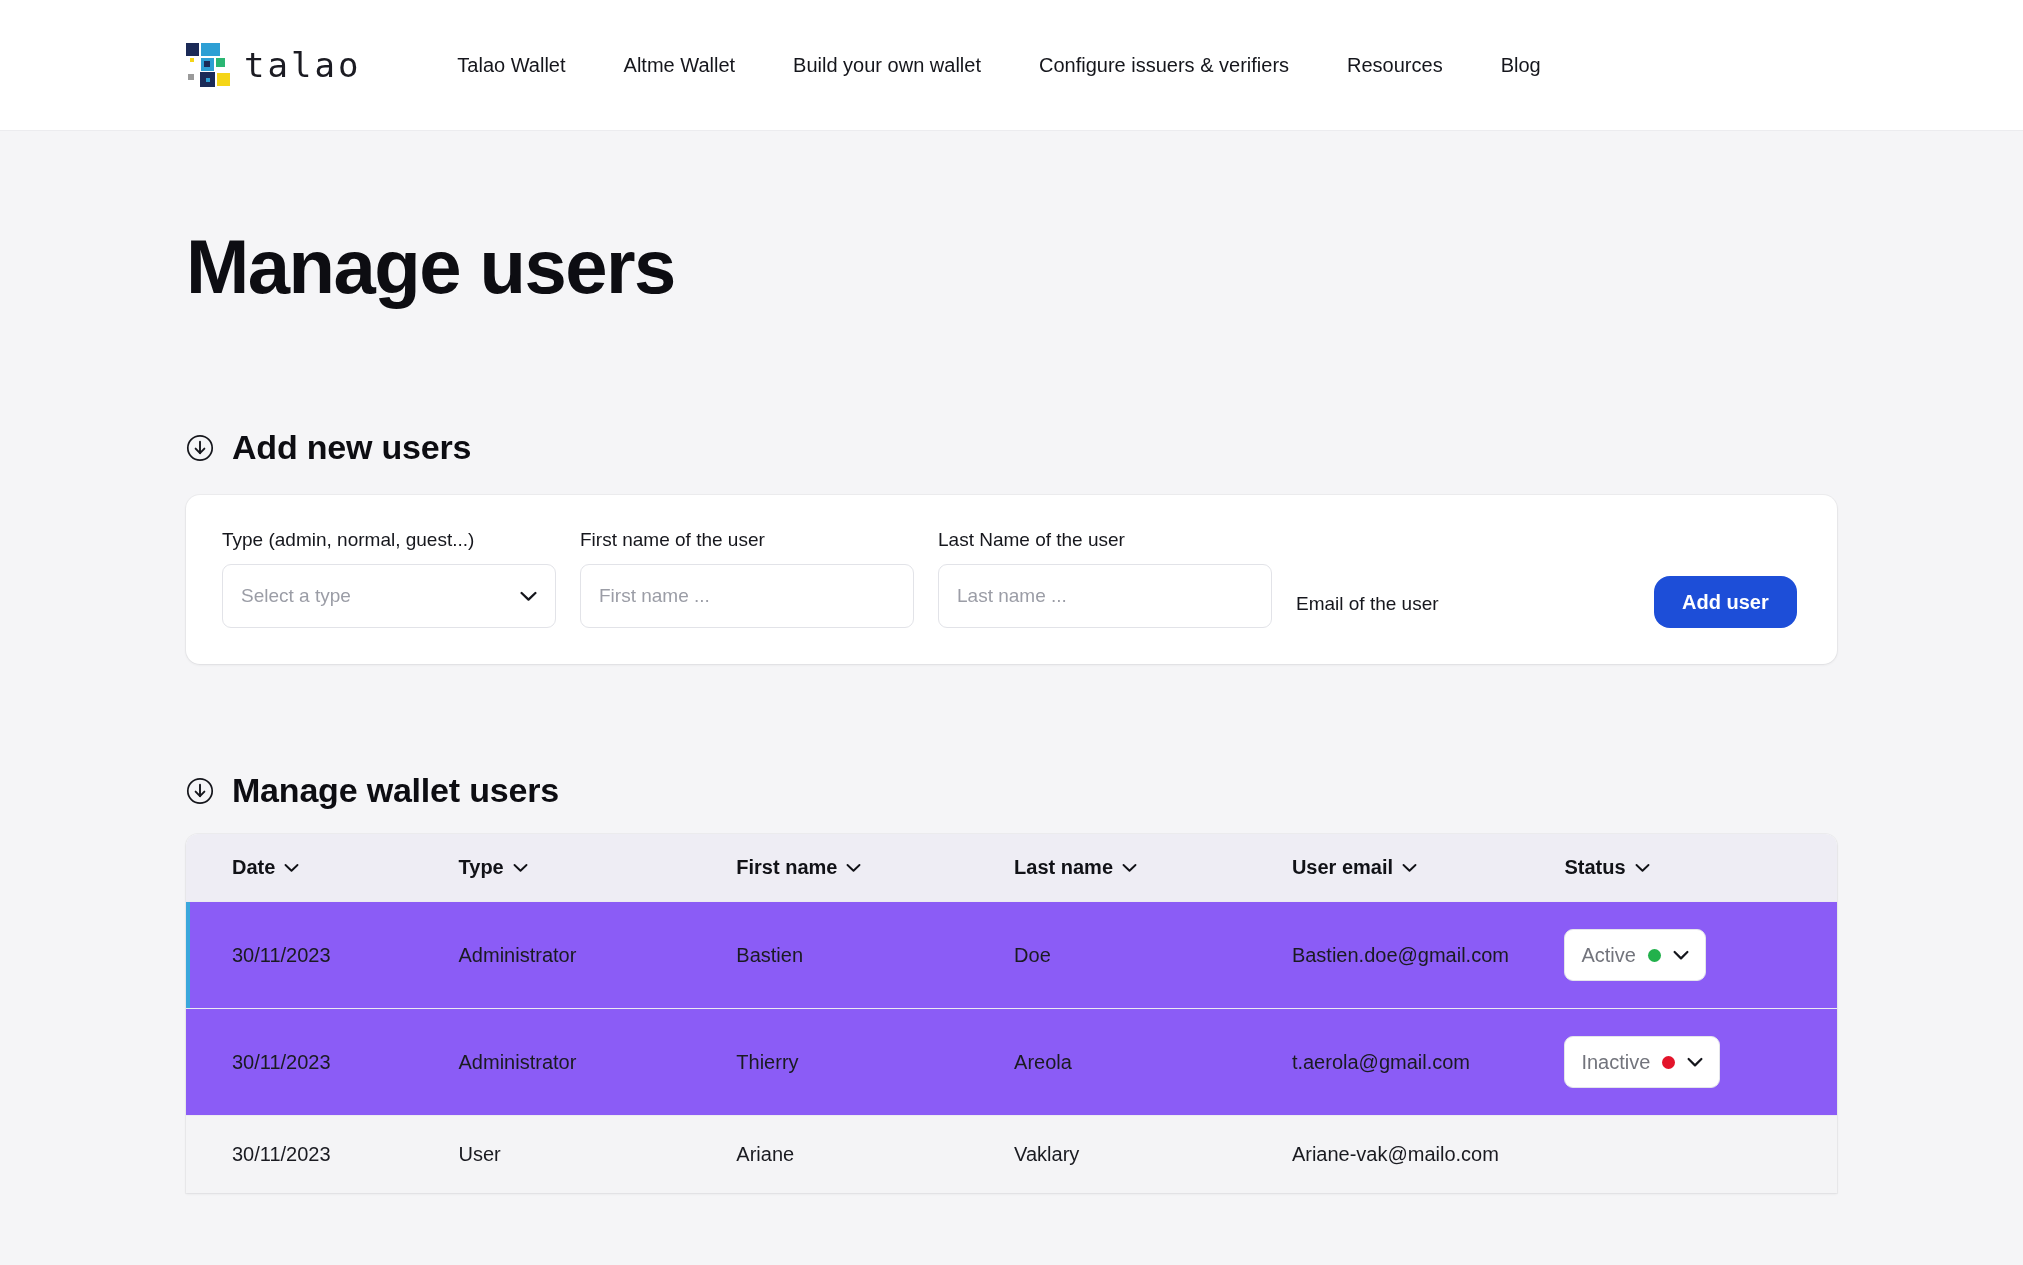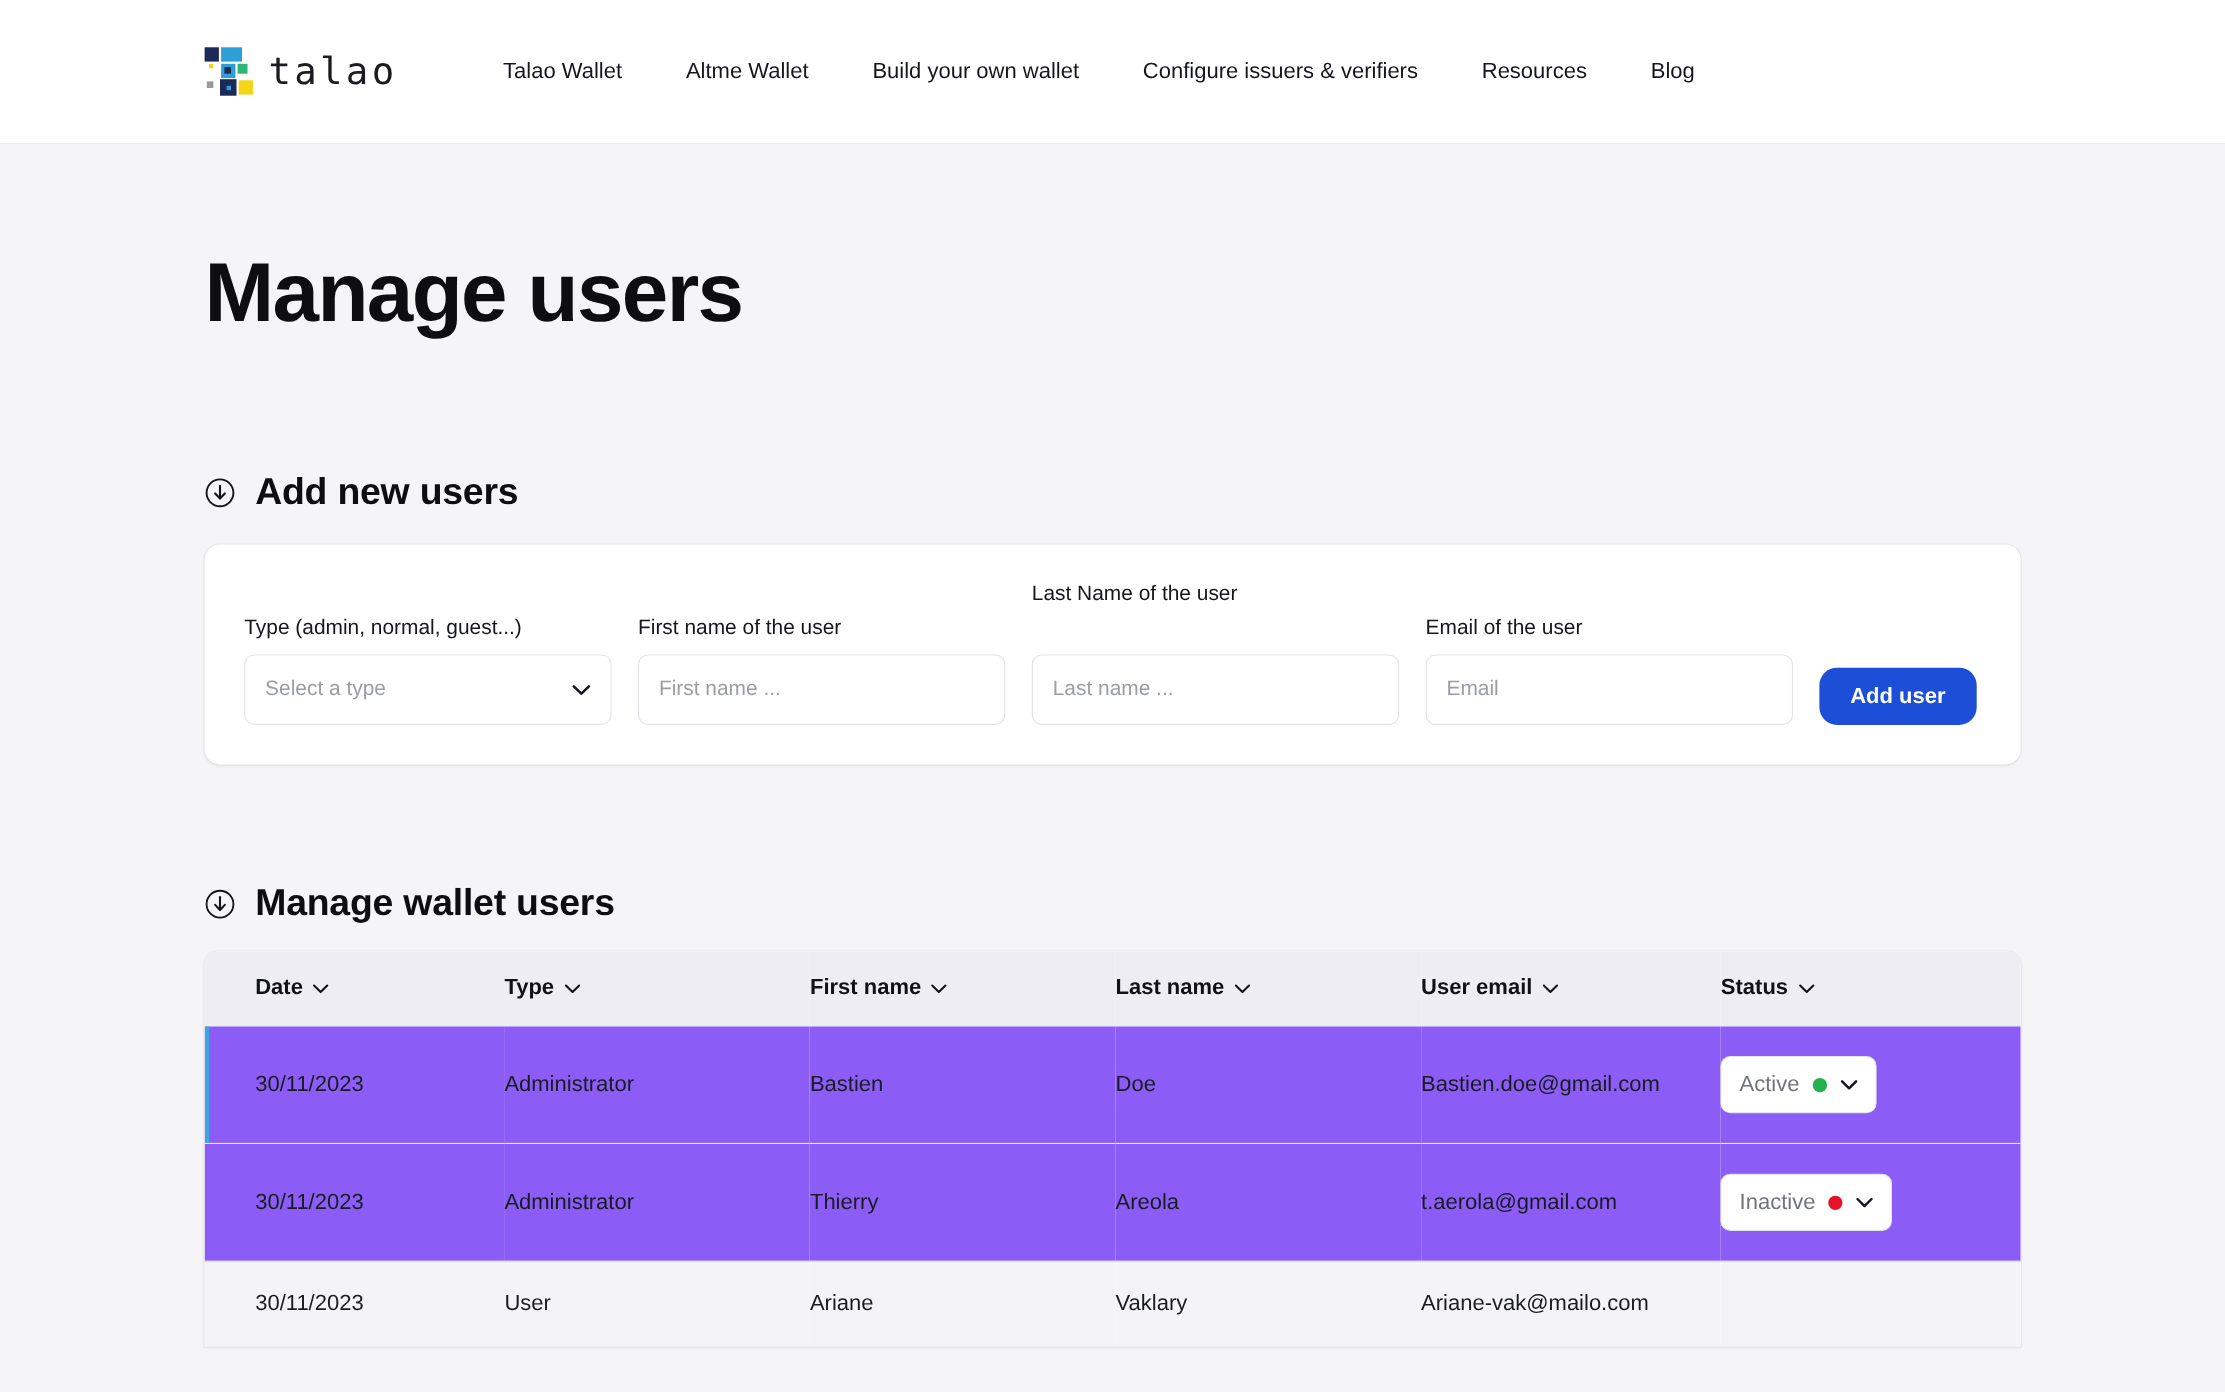--- a/index.html
+++ b/index.html
@@ -112,21 +112,21 @@
     margin-top: 28px;
     padding: 34px 36px 36px 36px;
     display: flex;
     align-items: flex-end;
     gap: 24px;
   }
 
   .field { display: flex; flex-direction: column; }
   .field-type  { width: 334px; }
   .field-first { width: 334px; }
-  .field-last  { width: 334px; gap: 31px; }
+  .field-last  { width: 334px; }
   .field-email { width: 334px; }
 
   .field-label {
     font-size: 19px;
     color: #16171d;
     margin-bottom: 13px;
     white-space: nowrap;
   }
 
   .control {
@@ -325,21 +325,20 @@
       <input class="control" type="text" placeholder="First name ..." style="">
     </div>
 
     <div class="field field-last">
       <label class="field-label">Last Name of the user</label>
       <input class="control" type="text" placeholder="Last name ..." style="">
     </div>
 
     <div class="field field-email">
       <label class="field-label">Email of the user</label>
-      <input class="control" type="text" placeholder="Email" style="">
     </div>
 
     <button class="btn btn-add">Add user</button>
   </div>
 
   <div class="section-head sec-mng">
     <svg class="circle-arrow" viewBox="0 0 28 28">
       <circle cx="14" cy="14" r="12.2" fill="none" stroke="#15161c" stroke-width="1.7"></circle>
       <path d="M14 7.6 L14 19" stroke="#15161c" stroke-width="1.9" fill="none" stroke-linecap="round"></path>
       <path d="M9.6 14.6 L14 19.2 L18.4 14.6" stroke="#15161c" stroke-width="1.9" fill="none" stroke-linecap="round" stroke-linejoin="round"></path>

